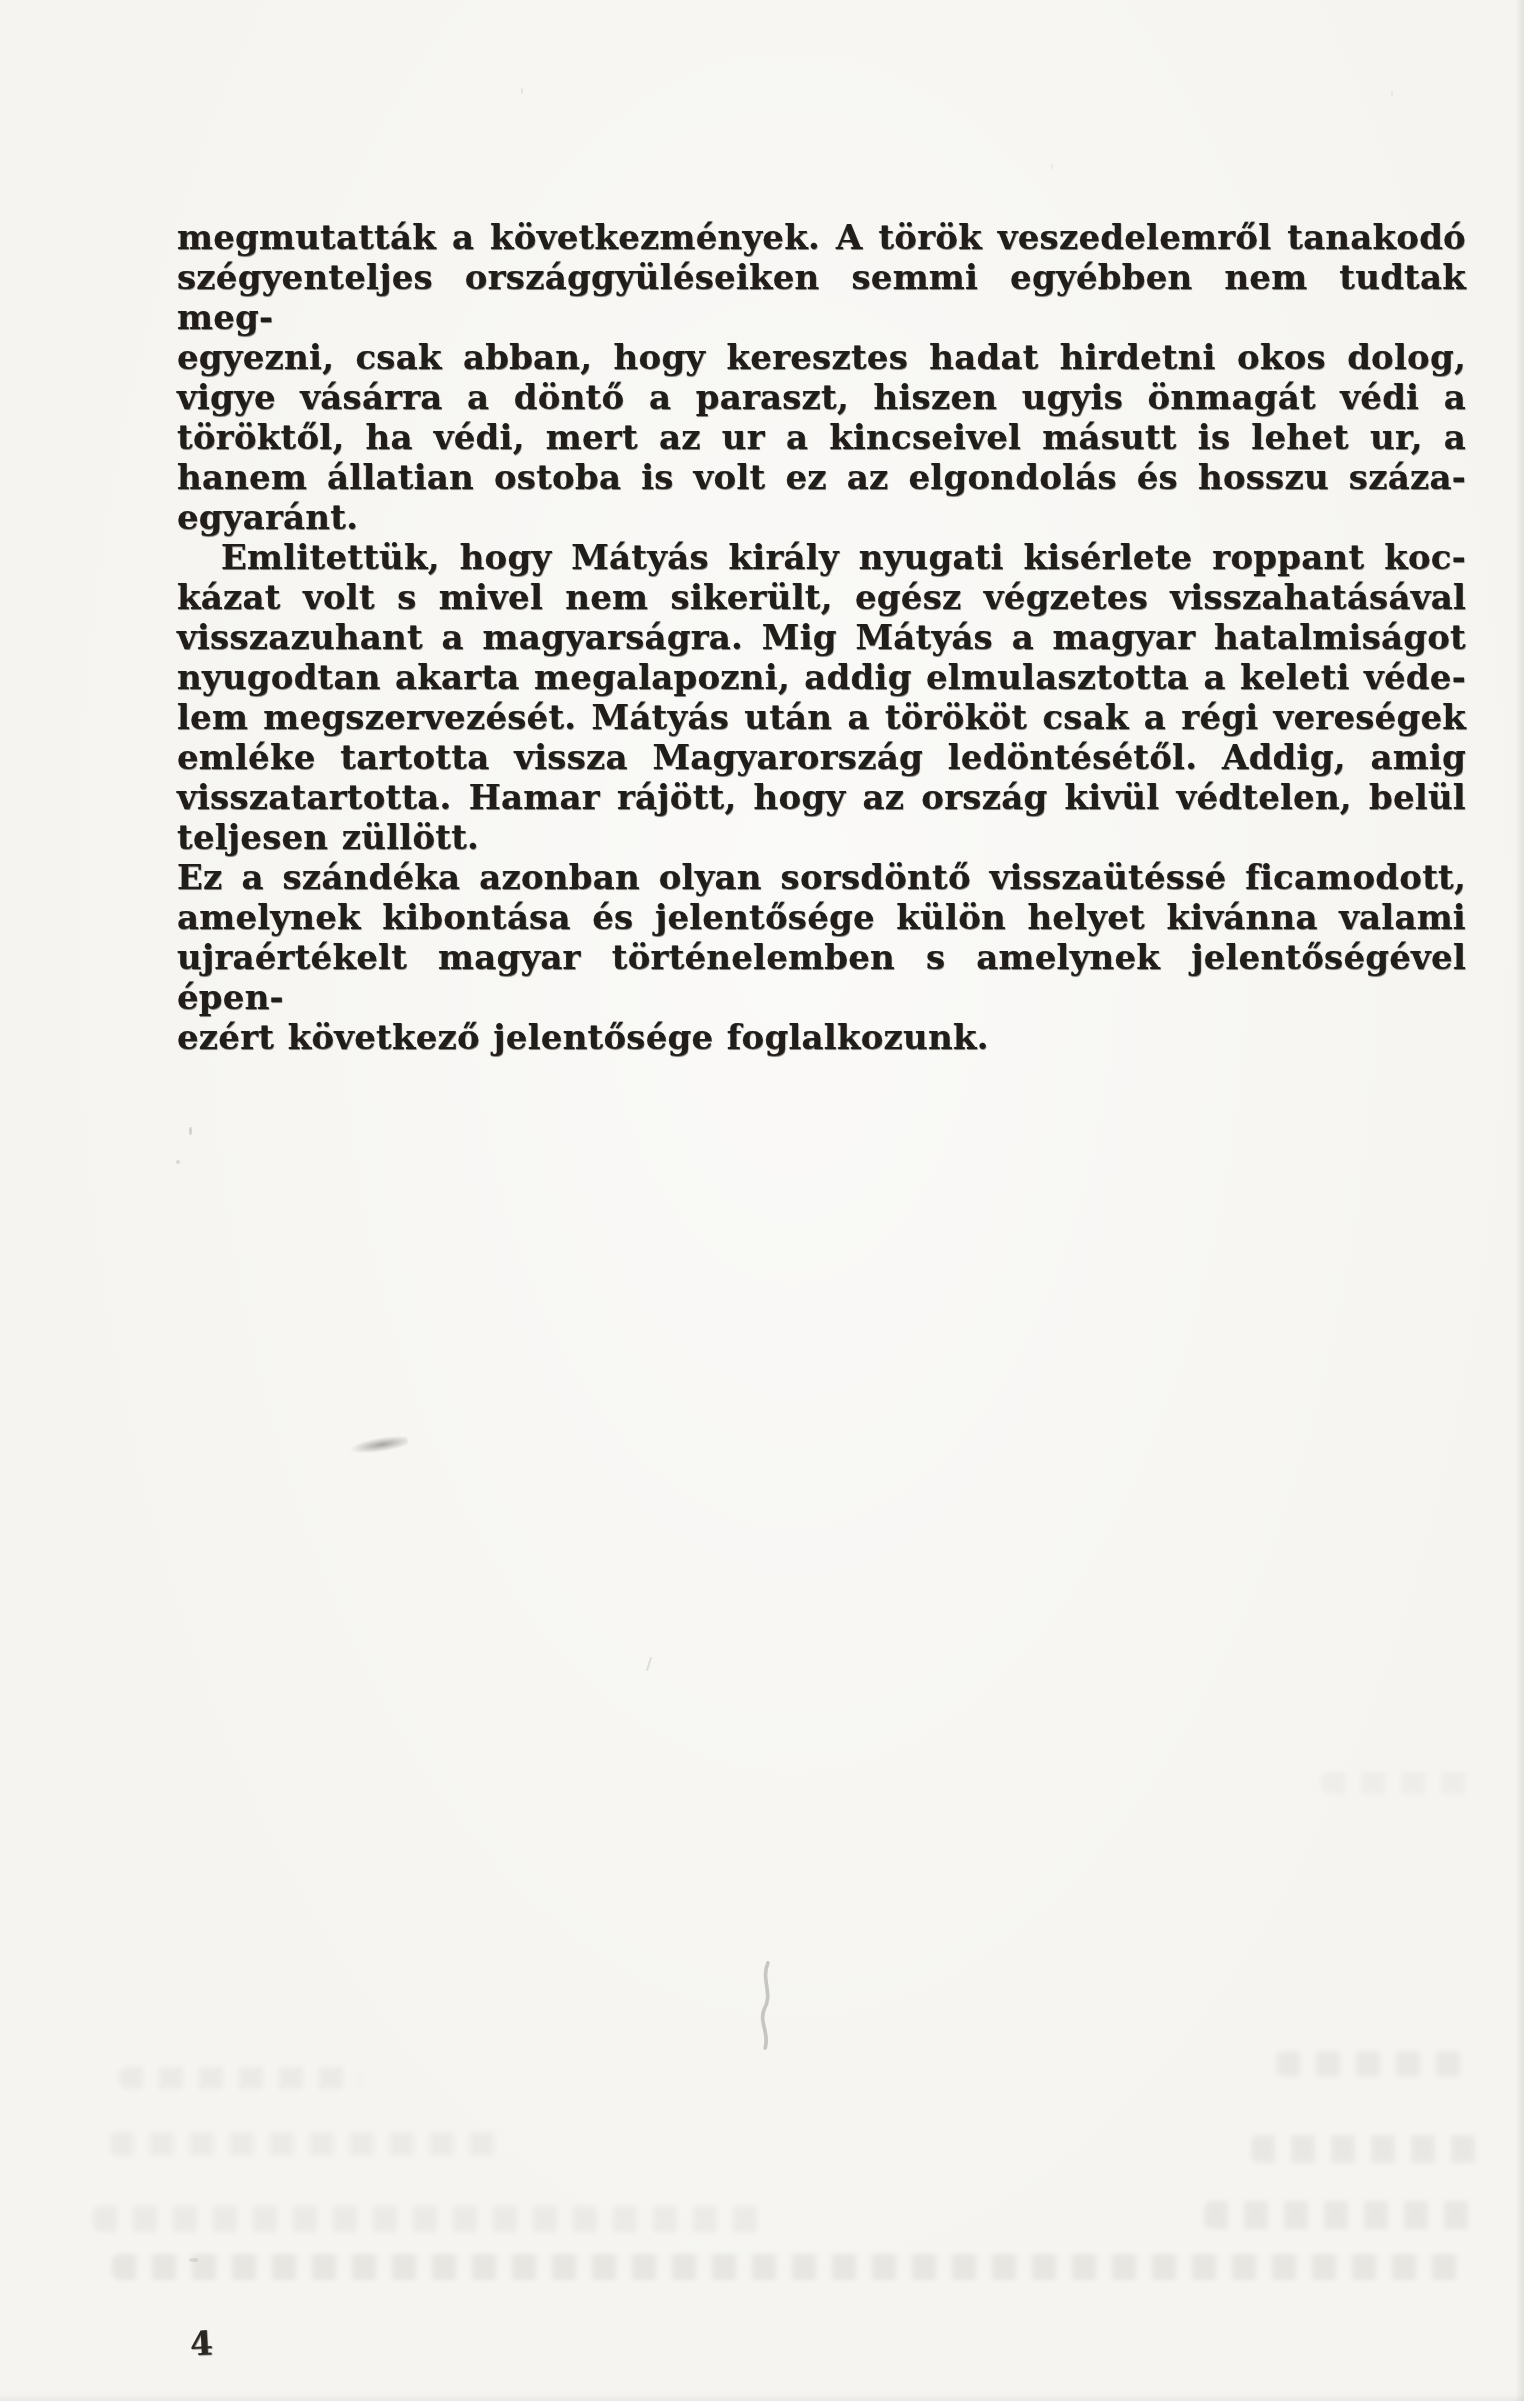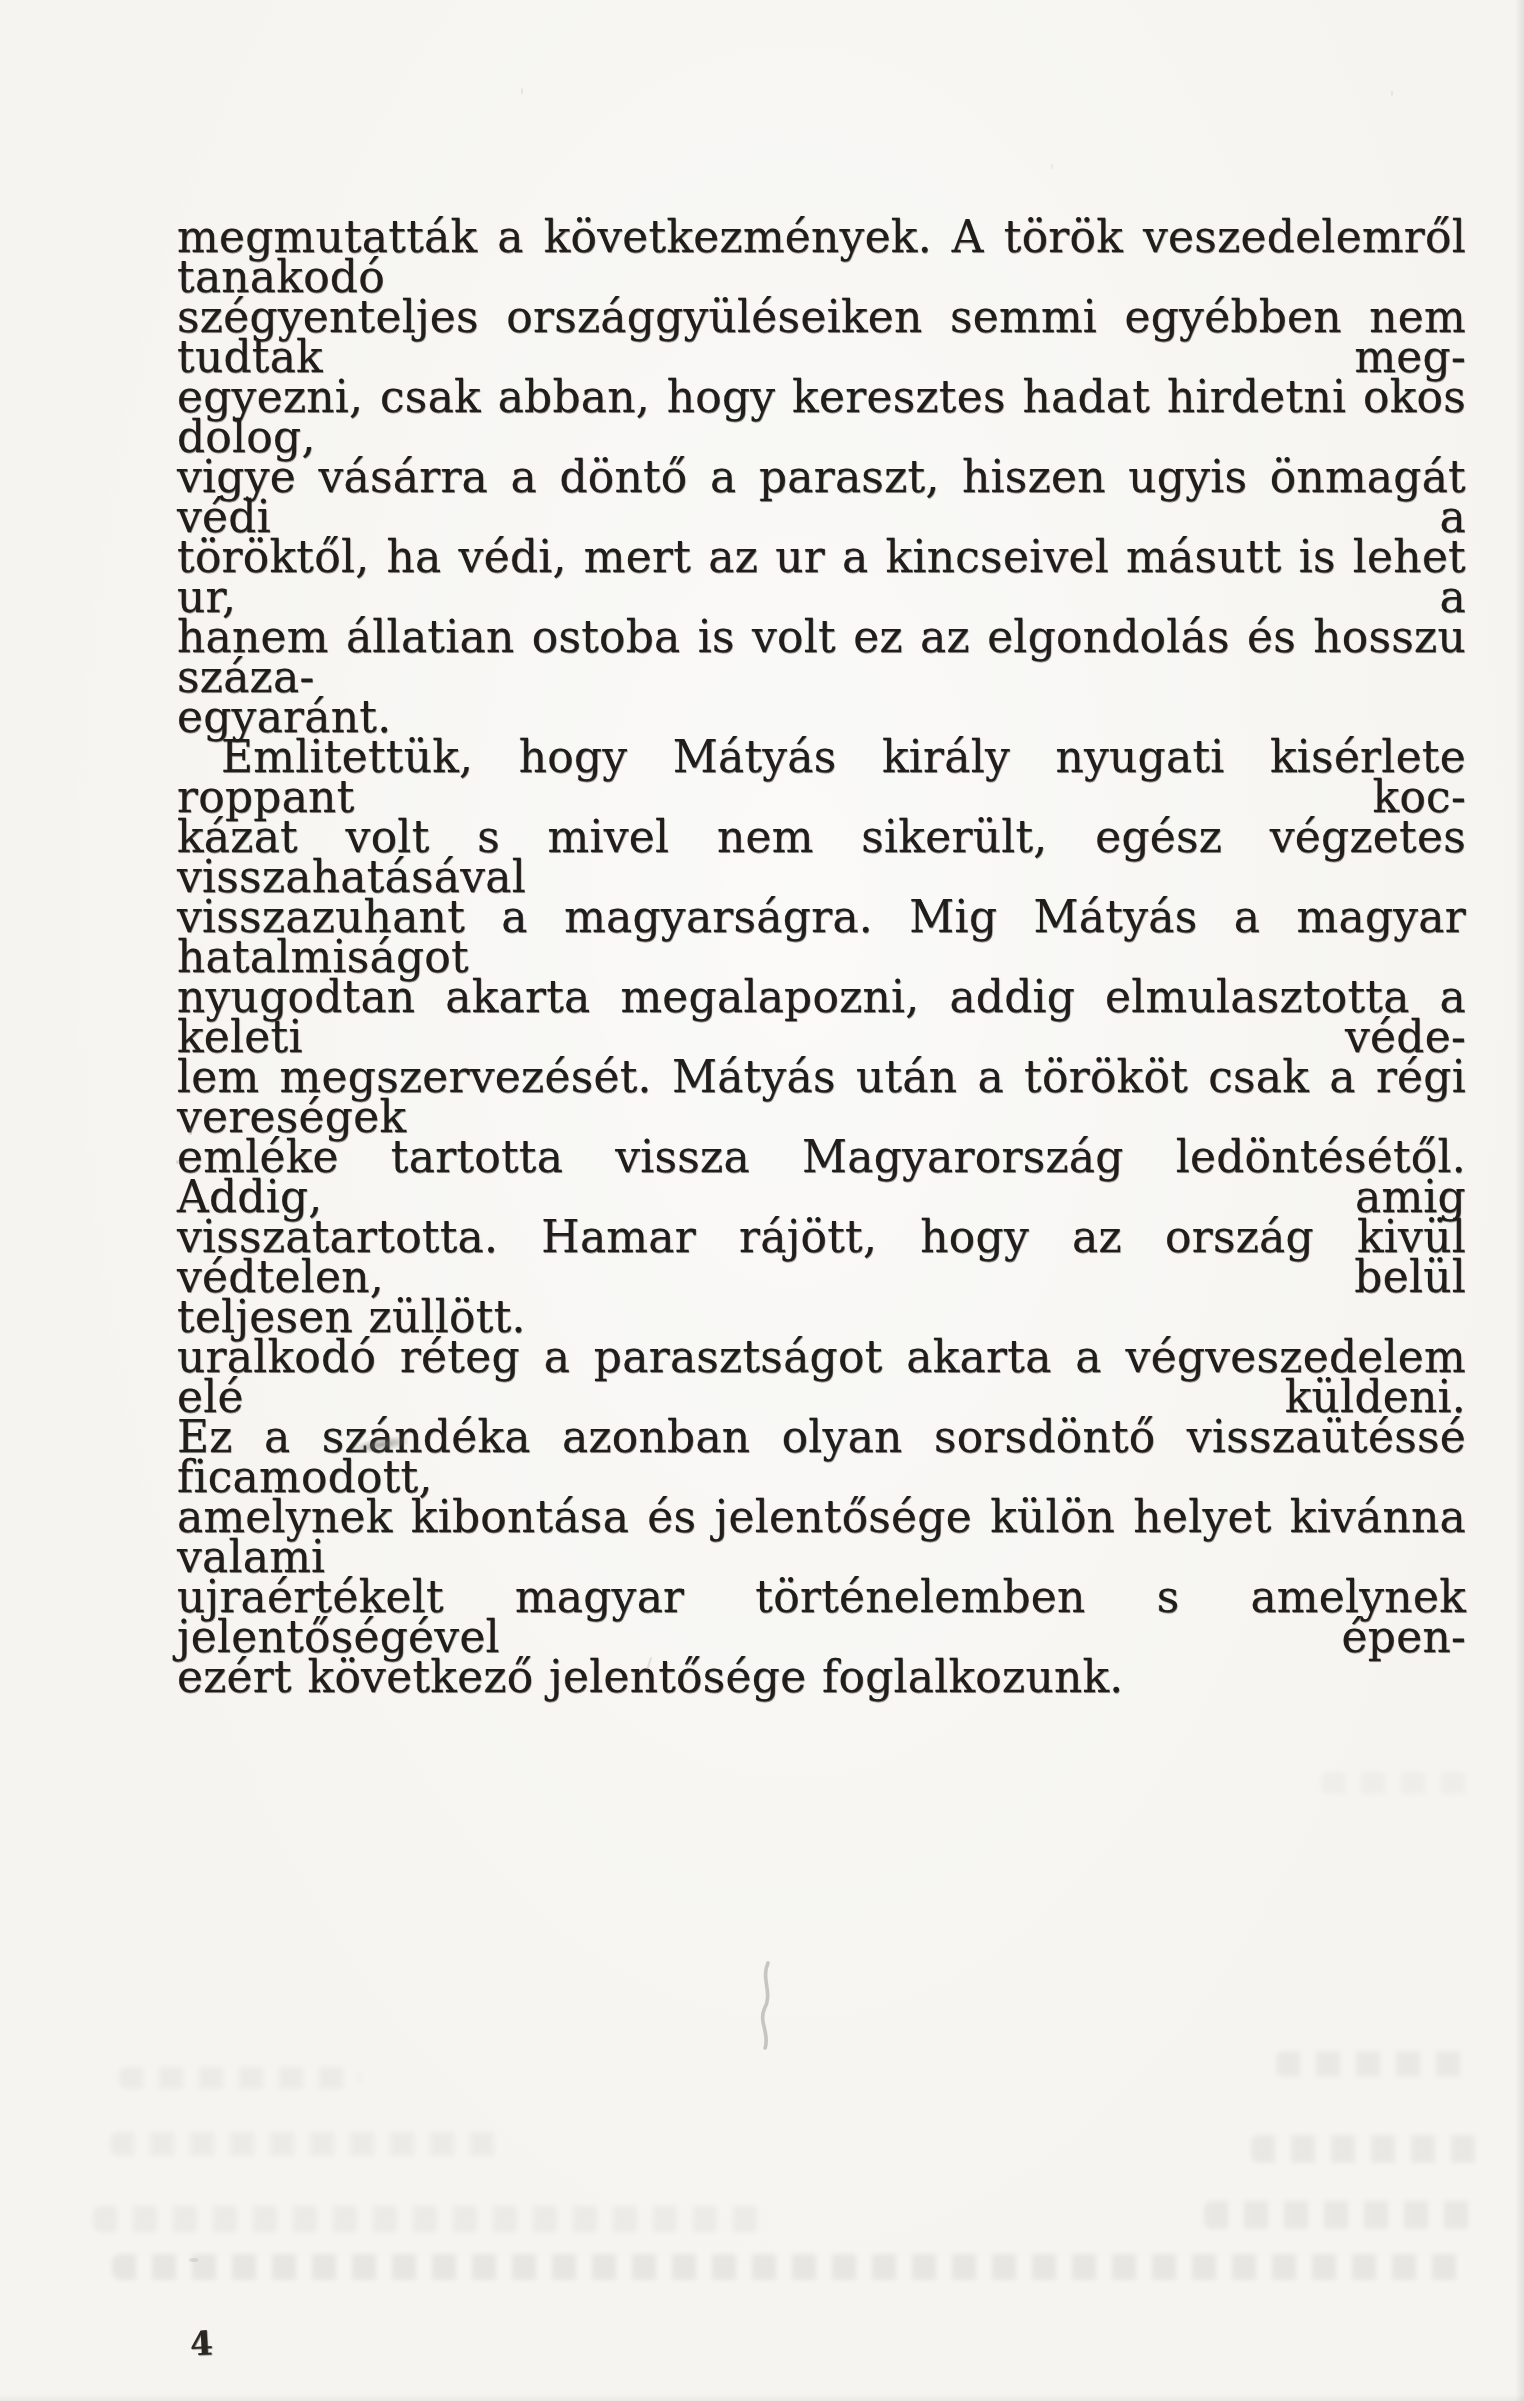--- a/index.html
+++ b/index.html
@@ -18,22 +18,22 @@
     background:linear-gradient(to left, rgba(90,85,78,0.12), rgba(90,85,78,0));
   }
   .edge-bottom {
     position:absolute; left:0; bottom:0; width:100%; height:7.4px;
     background:linear-gradient(to top, rgba(90,85,78,0.07), rgba(90,85,78,0));
   }
   .text-block {
     position:absolute;
     left:177px; top:217px; width:1289px;
     color:#201d1a;
-    font-weight:400;
-    font-size:44px;
+    font-weight:700;
+    font-size:34px;
     line-height:40px;
     letter-spacing:0.2px;
     word-spacing:1.4px;
     text-shadow:
       0.5px 0.7px 0.7px rgba(30,26,22,0.55),
       -0.3px -0.2px 0.5px rgba(30,26,22,0.30);
   }
   .paragraph { margin:0; }
   .line { text-align:justify; text-align-last:justify; white-space:normal; }
   .line.para-end { text-align:right; text-align-last:left; }
@@ -94,21 +94,20 @@
         <div class="line indent">Emlitettük, hogy Mátyás király nyugati kisérlete roppant koc-</div>
         <div class="line">kázat volt s mivel nem sikerült, egész végzetes visszahatásával</div>
         <div class="line">visszazuhant a magyarságra. Mig Mátyás a magyar hatalmiságot</div>
         <div class="line">nyugodtan akarta megalapozni, addig elmulasztotta a keleti véde-</div>
         <div class="line">lem megszervezését. Mátyás után a törököt csak a régi vereségek</div>
         <div class="line">emléke tartotta vissza Magyarország ledöntésétől. Addig, amig</div>
         <div class="line">visszatartotta. Hamar rájött, hogy az ország kivül védtelen, belül</div>
         <div class="line para-end">teljesen züllött.</div>
       </div>
       <div class="paragraph">
-        <div class="line">uralkodó réteg a parasztságot akarta a végveszedelem elé küldeni.</div>
         <div class="line">Ez a szándéka azonban olyan sorsdöntő visszaütéssé ficamodott,</div>
         <div class="line">amelynek kibontása és jelentősége külön helyet kivánna valami</div>
         <div class="line">ujraértékelt magyar történelemben s amelynek jelentőségével épen-</div>
         <div class="line para-end">ezért következő jelentősége foglalkozunk.</div>
       </div>
     </div>
 
   <div class="page-number">4</div>
 
   <div class="smudge-dash"></div>

